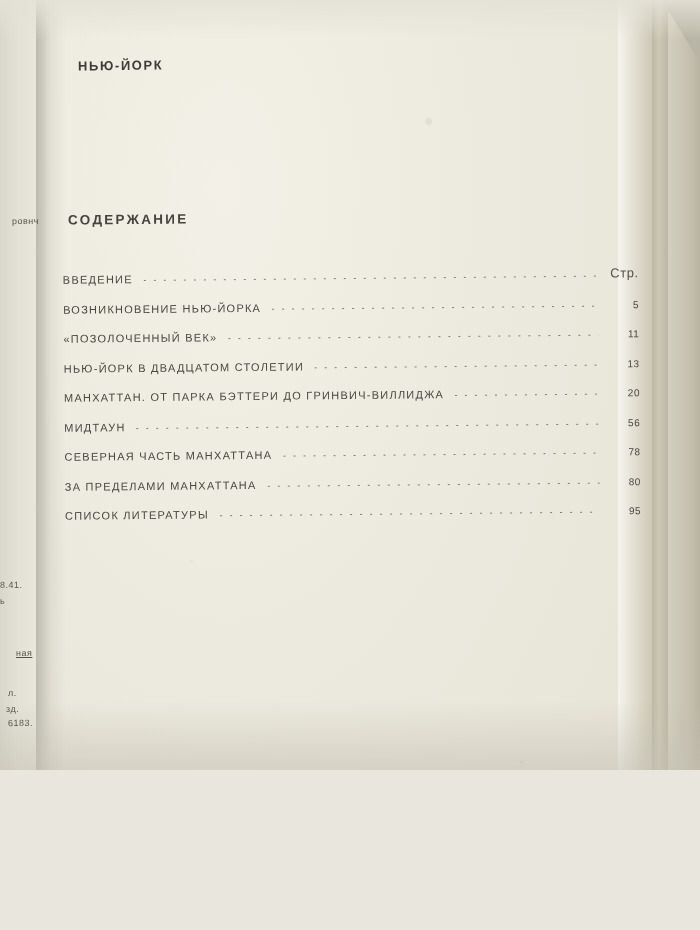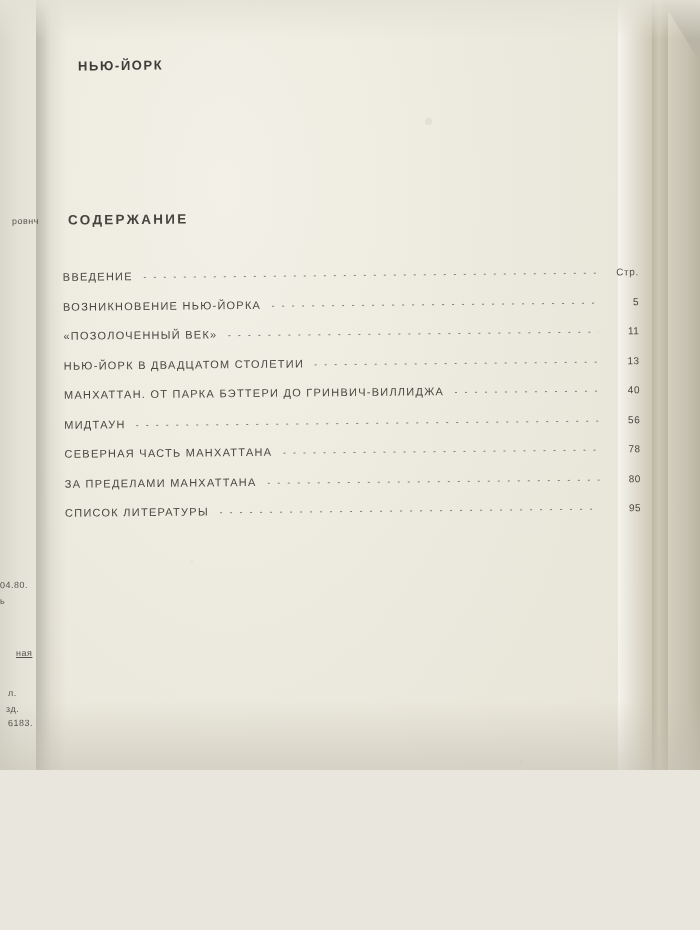--- a/index.html
+++ b/index.html
@@ -164,21 +164,21 @@
     opacity: 0.85;
   }
   .toc-page {
     flex: 0 0 34px;
     text-align: right;
     font-size: 10px;
     letter-spacing: 0.5px;
     color: #4a4742;
   }
   .toc-page.head {
-    font-size: 10px;
+    font-size: 13px;
     letter-spacing: 0.6px;
     color: #55524c;
   }
 
   
   .left-frag {
     position: absolute;
     font-size: 9px;
     letter-spacing: 0.5px;
     color: #55524c;
@@ -240,21 +240,21 @@
 
     <div class="toc-row">
       <span class="toc-label">НЬЮ-ЙОРК В ДВАДЦАТОМ СТОЛЕТИИ</span>
       <span class="toc-leader"></span>
       <span class="toc-page">13</span>
     </div>
 
     <div class="toc-row">
       <span class="toc-label">МАНХАТТАН. ОТ ПАРКА БЭТТЕРИ ДО ГРИНВИЧ-ВИЛЛИДЖА</span>
       <span class="toc-leader"></span>
-      <span class="toc-page">40</span>
+      <span class="toc-page">20</span>
     </div>
 
     <div class="toc-row">
       <span class="toc-label">МИДТАУН</span>
       <span class="toc-leader"></span>
       <span class="toc-page">56</span>
     </div>
 
     <div class="toc-row">
       <span class="toc-label">СЕВЕРНАЯ ЧАСТЬ МАНХАТТАНА</span>
@@ -270,20 +270,20 @@
 
     <div class="toc-row">
       <span class="toc-label">СПИСОК ЛИТЕРАТУРЫ</span>
       <span class="toc-leader"></span>
       <span class="toc-page">95</span>
     </div>
 
   </div>
 
   <div class="left-frag" style="left:12px;top:216px;">ровнч</div>
-  <div class="left-frag" style="left:0px;top:580px;">04.80.</div>
+  <div class="left-frag" style="left:0px;top:580px;">8.41.</div>
   <div class="left-frag" style="left:0px;top:596px;">ь</div>
   <div class="left-frag" style="left:16px;top:648px;text-decoration:underline;">ная</div>
   <div class="left-frag" style="left:8px;top:688px;">л.</div>
   <div class="left-frag" style="left:6px;top:704px;">зд.</div>
   <div class="left-frag" style="left:8px;top:718px;">6183.</div>
 
 </div>
 
 </body></html>

